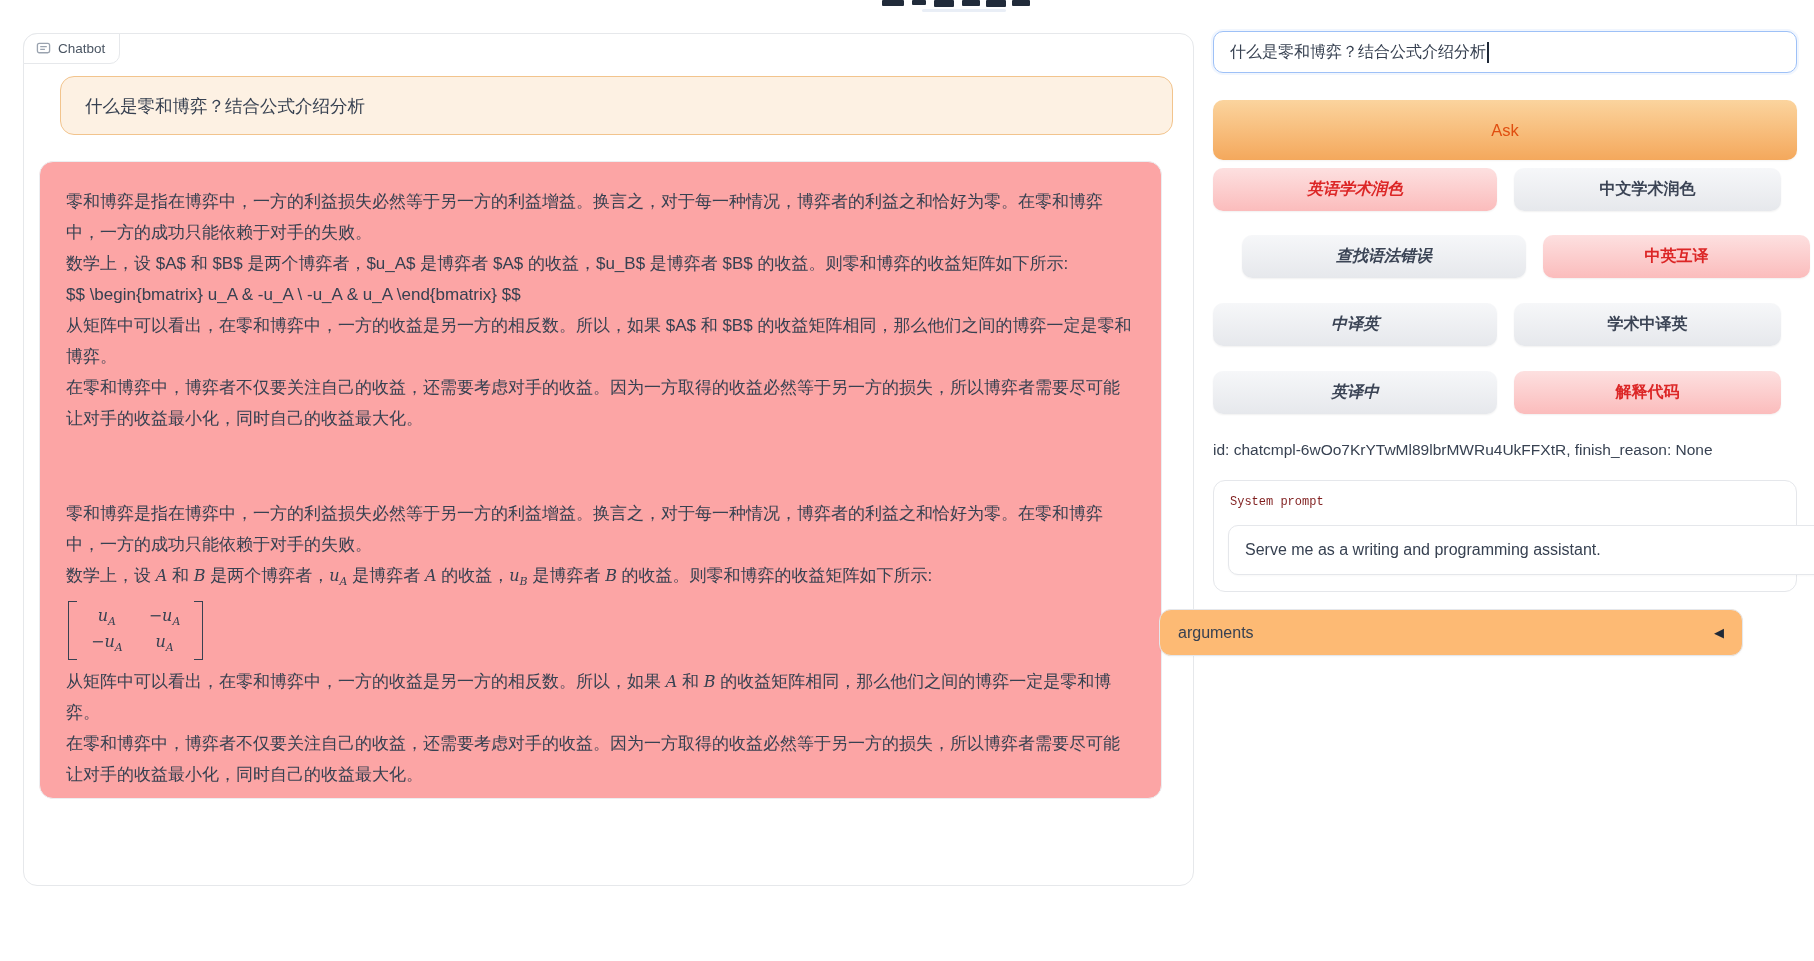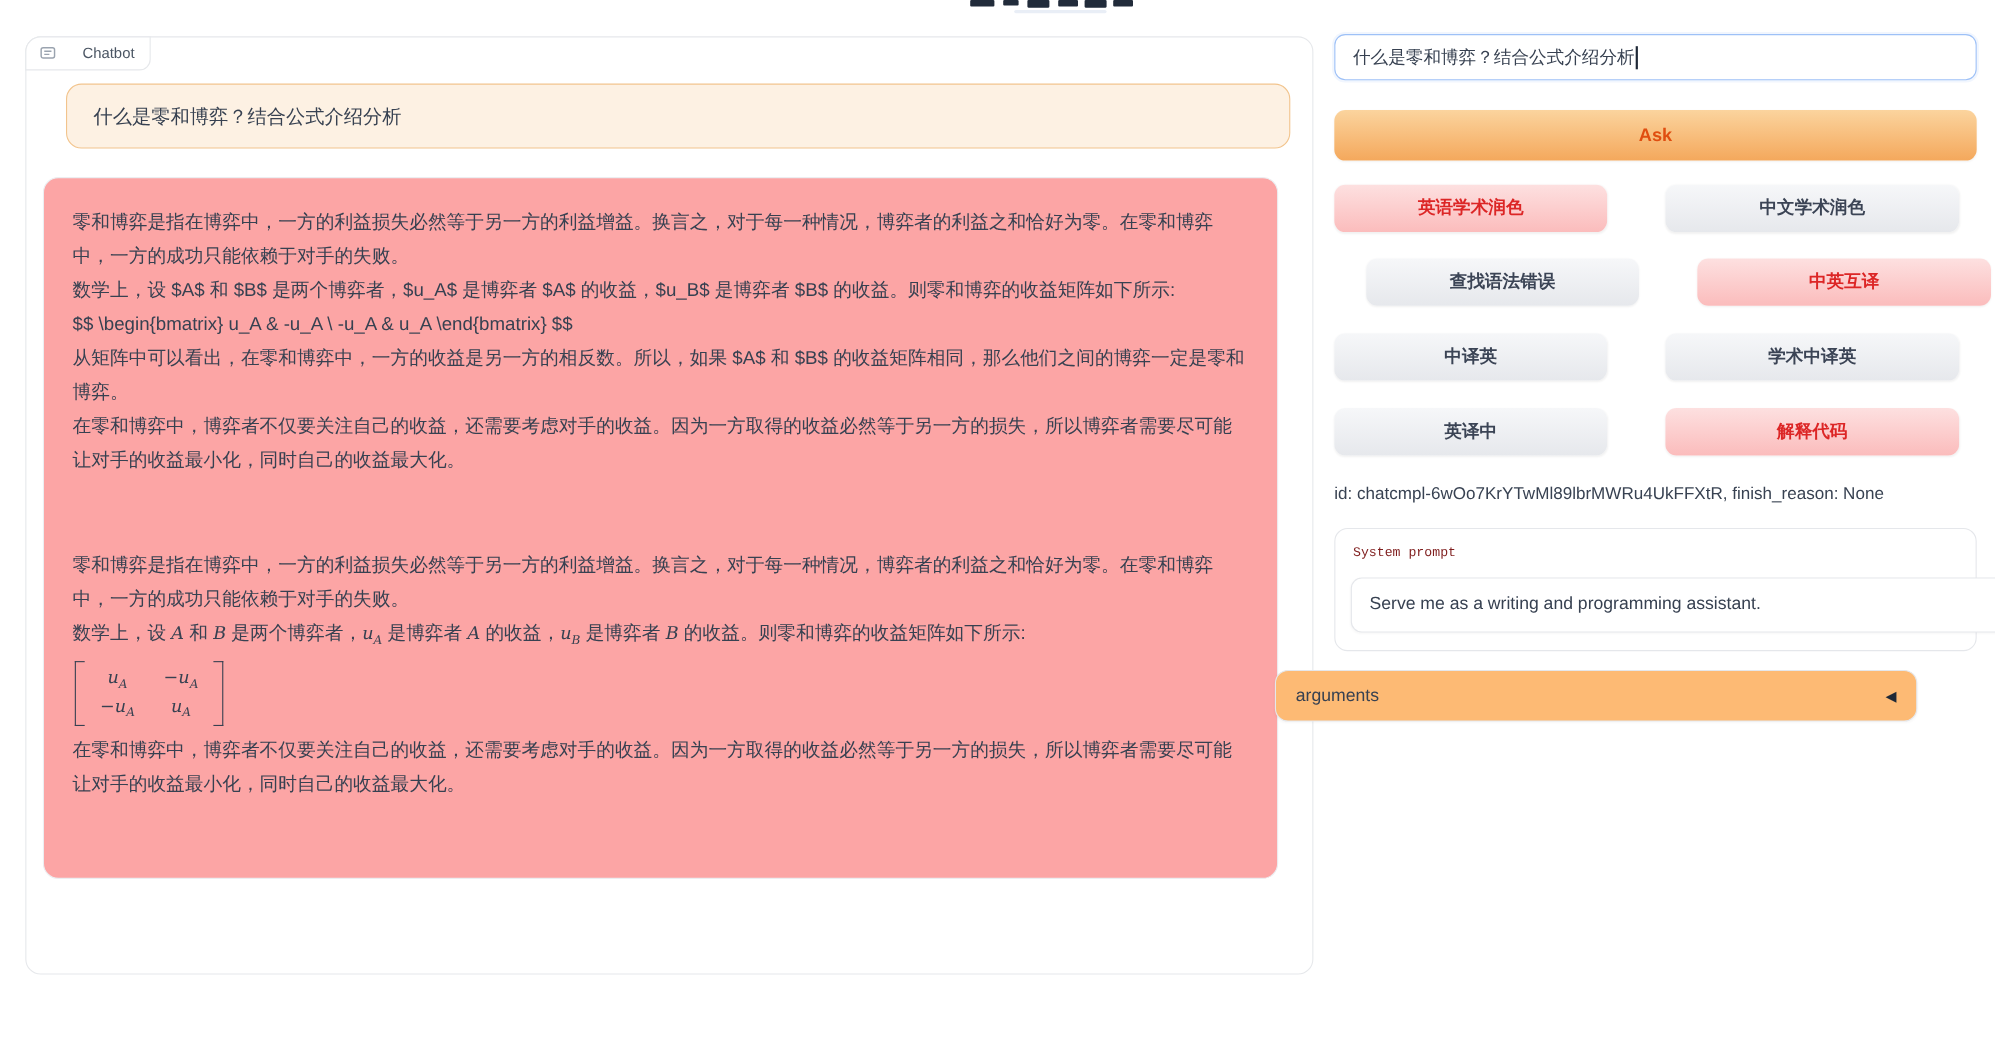--- a/index.html
+++ b/index.html
@@ -23,21 +23,21 @@
   .title-clip .f6 { left:130px; top:1; width:18px; height:6px; }
   .title-clip .underline { position:absolute; left:40px; top:9px; width:84px; height:3px; background:#e9eef6; border-radius:2px; }
 
   
   .chat-panel {
     position:absolute; left:23px; top:33px; width:1171px; height:853px;
     background:#fff; border:1px solid #e6e8eb; border-radius:14px;
   }
   .chat-label {
     position:absolute; left:-1px; top:-1px;
-    display:flex; align-items:center; gap:24px;
+    display:flex; align-items:center; gap:7px;
     background:#fff; border:1px solid #e6e8eb;
     border-radius:14px 0 10px 0;
     padding:7px 14px 7px 12px;
     font-size:13.5px; color:#4a5563;
   }
   .chat-label svg { display:block; }
 
   .user-bubble {
     position:absolute; left:36px; top:42px; width:1113px; height:59px;
     background:#fdf1e3; border:1px solid #f2c48d; border-radius:14px;
@@ -70,36 +70,36 @@
   .question-input {
     position:absolute; left:1213px; top:31px; width:584px; height:42px;
     background:#fff; border:1px solid #9ec1f7; border-radius:10px;
     box-shadow:0 0 0 2px rgba(158,193,247,.15);
     display:flex; align-items:center; padding:0 16px;
     font-size:16px; color:#374151; cursor:text;
   }
   .caret { width:1.5px; height:21px; background:#1f2937; margin-left:1px; }
 
   .ask-btn {
-    position:absolute; left:1213px; top:100px; width:584px; height:46px;
+    position:absolute; left:1213px; top:100px; width:584px; height:60px;
     border:none; border-radius:10px; cursor:pointer;
     background:linear-gradient(180deg,#fbd49e 0%,#f4a85c 100%);
     font-family:"Liberation Sans", sans-serif;
-    font-size:16.5px; font-weight:700; color:#e04e10;
+    font-size:16.5px; font-weight:400; color:#e04e10;
     box-shadow:0 1px 2px rgba(0,0,0,.05);
   }
 
   .qbtn {
     position:absolute; height:43px; border:none; border-radius:10px; cursor:pointer;
     font-family:"Liberation Sans", sans-serif; font-size:16px; font-weight:600;
     box-shadow:0 1px 2px rgba(0,0,0,.06);
   }
   .qbtn[data-variant="gray"] { background:linear-gradient(180deg,#f6f7f9 0%,#e6e8ec 100%); color:#3b4455; }
   .qbtn[data-variant="red"]  { background:linear-gradient(180deg,#fde0e0 0%,#fbbcbc 100%); color:#dc2626; }
-  .col1 { left:1213px; width:248px; }
+  .col1 { left:1213px; width:284px;font-style:italic; }
   .col2 { left:1514px; width:267px; }
   .row1 { top:168px; } .row2 { top:235px;margin-left:29px; } .row3 { top:303px; } .row4 { top:371px; }
 
   .status-line {
     position:absolute; left:1213px; top:441px; width:584px;
     font-size:15.5px; color:#384252;
   }
 
   .sysprompt-card {
     position:absolute; left:1213px; top:480px; width:584px; height:112px;
@@ -158,21 +158,21 @@
   <div class="bot-bubble">
     <div><div class="msg-line">零和博弈是指在博弈中，一方的利益损失必然等于另一方的利益增益。换言之，对于每一种情况，博弈者的利益之和恰好为零。在零和博弈中，一方的成功只能依赖于对手的失败。</div><div class="msg-line">数学上，设 $A$ 和 $B$ 是两个博弈者，$u_A$ 是博弈者 $A$ 的收益，$u_B$ 是博弈者 $B$ 的收益。则零和博弈的收益矩阵如下所示:</div><div class="msg-line">$$ \begin{bmatrix} u_A &amp; -u_A \ -u_A &amp; u_A \end{bmatrix} $$</div><div class="msg-line">从矩阵中可以看出，在零和博弈中，一方的收益是另一方的相反数。所以，如果 $A$ 和 $B$ 的收益矩阵相同，那么他们之间的博弈一定是零和博弈。</div><div class="msg-line">在零和博弈中，博弈者不仅要关注自己的收益，还需要考虑对手的收益。因为一方取得的收益必然等于另一方的损失，所以博弈者需要尽可能让对手的收益最小化，同时自己的收益最大化。</div><div class="msg-spacer"></div><div class="msg-line">零和博弈是指在博弈中，一方的利益损失必然等于另一方的利益增益。换言之，对于每一种情况，博弈者的利益之和恰好为零。在零和博弈中，一方的成功只能依赖于对手的失败。</div><div class="msg-line">数学上，设 <span class="math"><i>A</i></span> 和 <span class="math"><i>B</i></span> 是两个博弈者，<span class="math"><i>u</i><sub><i>A</i></sub></span> 是博弈者 <span class="math"><i>A</i></span> 的收益，<span class="math"><i>u</i><sub><i>B</i></sub></span> 是博弈者 <span class="math"><i>B</i></span> 的收益。则零和博弈的收益矩阵如下所示:</div><div class="matrix-wrap">
           <div class="matrix-brk left"></div>
           <div class="matrix-grid">
             <span class="math"><i>u</i><sub><i>A</i></sub></span>
             <span class="math"><i>−u</i><sub><i>A</i></sub></span>
             <span class="math"><i>−u</i><sub><i>A</i></sub></span>
             <span class="math"><i>u</i><sub><i>A</i></sub></span>
           </div>
           <div class="matrix-brk right"></div>
-        </div><div class="msg-line">在零和博弈中，博弈者不仅要关注自己的收益，还需要考虑对手的收益。因为一方取得的收益必然等于另一方的损失，所以博弈者需要尽可能让对手的收益最小化，同时自己的收益最大化。</div></div>
+        </div><div class="msg-line">从矩阵中可以看出，在零和博弈中，一方的收益是另一方的相反数。所以，如果 <span class="math"><i>A</i></span> 和 <span class="math"><i>B</i></span> 的收益矩阵相同，那么他们之间的博弈一定是零和博弈。</div><div class="msg-line">在零和博弈中，博弈者不仅要关注自己的收益，还需要考虑对手的收益。因为一方取得的收益必然等于另一方的损失，所以博弈者需要尽可能让对手的收益最小化，同时自己的收益最大化。</div></div>
   </div>
 </div>
 
 <div class="question-input">
   <span>什么是零和博弈？结合公式介绍分析</span>
   <span class="caret"></span>
 </div>
 
 <button class="ask-btn">Ask</button>
 

